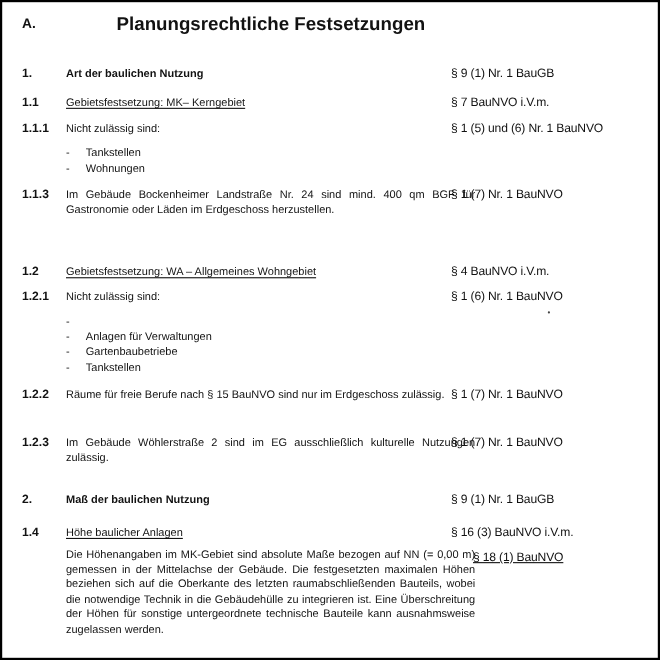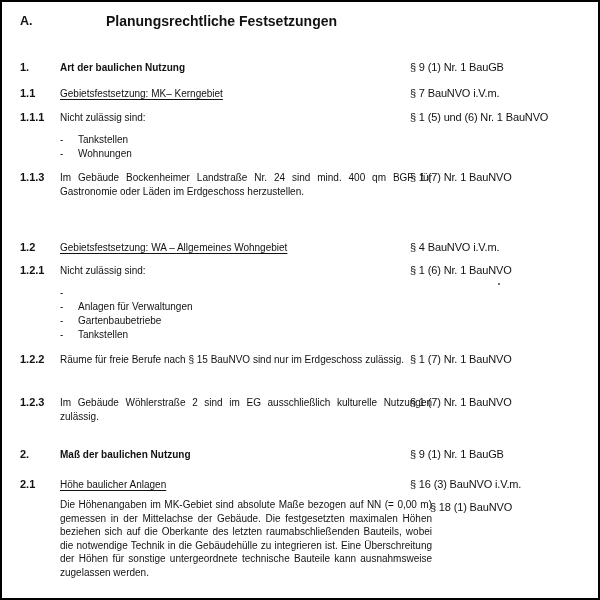--- a/index.html
+++ b/index.html
@@ -10,24 +10,24 @@
     -webkit-font-smoothing:antialiased;
   }
   .row{position:absolute;left:0;width:100%;}
   .num{position:absolute;left:18px;top:0;font-size:11px;line-height:13.5px;white-space:nowrap;font-weight:bold;}
   .txt{position:absolute;left:58px;top:0;width:372px;font-size:10px;line-height:13.5px;}
   .ref{position:absolute;left:408px;top:0;font-size:11px;line-height:13.5px;white-space:nowrap;letter-spacing:-0.15px;}
   .b{font-weight:bold;}
   .u{text-decoration:underline;text-underline-offset:2px;}
   .just{text-align:justify;}
   .hnum{font-size:12.5px;}
-  .htitle{font-size:14px;width:auto;white-space:nowrap;padding-left:46px;}
+  .htitle{font-size:17px;width:auto;white-space:nowrap;padding-left:46px;}
   .bline{display:flex;line-height:14px;}
   .dash{width:18px;flex:none;}
-  .ref2{position:absolute;left:428px;font-size:11px;line-height:13.5px;white-space:nowrap;letter-spacing:-0.15px;}
+  .ref2{position:absolute;left:428px;font-size:11px;line-height:13.5px;white-space:nowrap;letter-spacing:-0.15px;text-decoration:underline;}
   .artifact{position:absolute;width:2px;height:2px;background:#444;border-radius:50%;}
 </style>
 </head>
 <body>
 
 <div class="page">
 
   <div class="row" style="top:13px">
     <span class="num b hnum">A.</span>
     <span class="txt b htitle">Planungsrechtliche Festsetzungen</span>
@@ -114,21 +114,21 @@
     <span class="ref">§ 1 (7) Nr. 1 BauNVO</span>
   </div>
 
   <div class="row" style="top:446px">
     <span class="num b">2.</span>
     <span class="txt b">Maß der baulichen Nutzung</span>
     <span class="ref">§ 9 (1) Nr. 1 BauGB</span>
   </div>
 
   <div class="row" style="top:476px">
-    <span class="num">2.1</span>
+    <span class="num">1.4</span>
     <span class="txt u">Höhe baulicher Anlagen</span>
     <span class="ref">§ 16 (3) BauNVO i.V.m.</span>
   </div>
 
   <div class="row" style="top:496px">
     <span class="txt just">Die Höhenangaben im MK-Gebiet sind absolute Maße bezogen auf NN (= 0,00 m) gemessen in der Mittelachse der Gebäude. Die festgesetzten maximalen Höhen beziehen sich auf die Oberkante des letzten raumabschließenden Bauteils, wobei die notwendige Technik in die Gebäudehülle zu integrieren ist. Eine Überschreitung der Höhen für sonstige untergeordnete technische Bauteile kann ausnahmsweise zugelassen werden.</span>
   </div>
   <span class="ref2" style="top:499px">§ 18 (1) BauNVO</span>
 
   <div class="artifact" style="left:496px;top:281px"></div>

